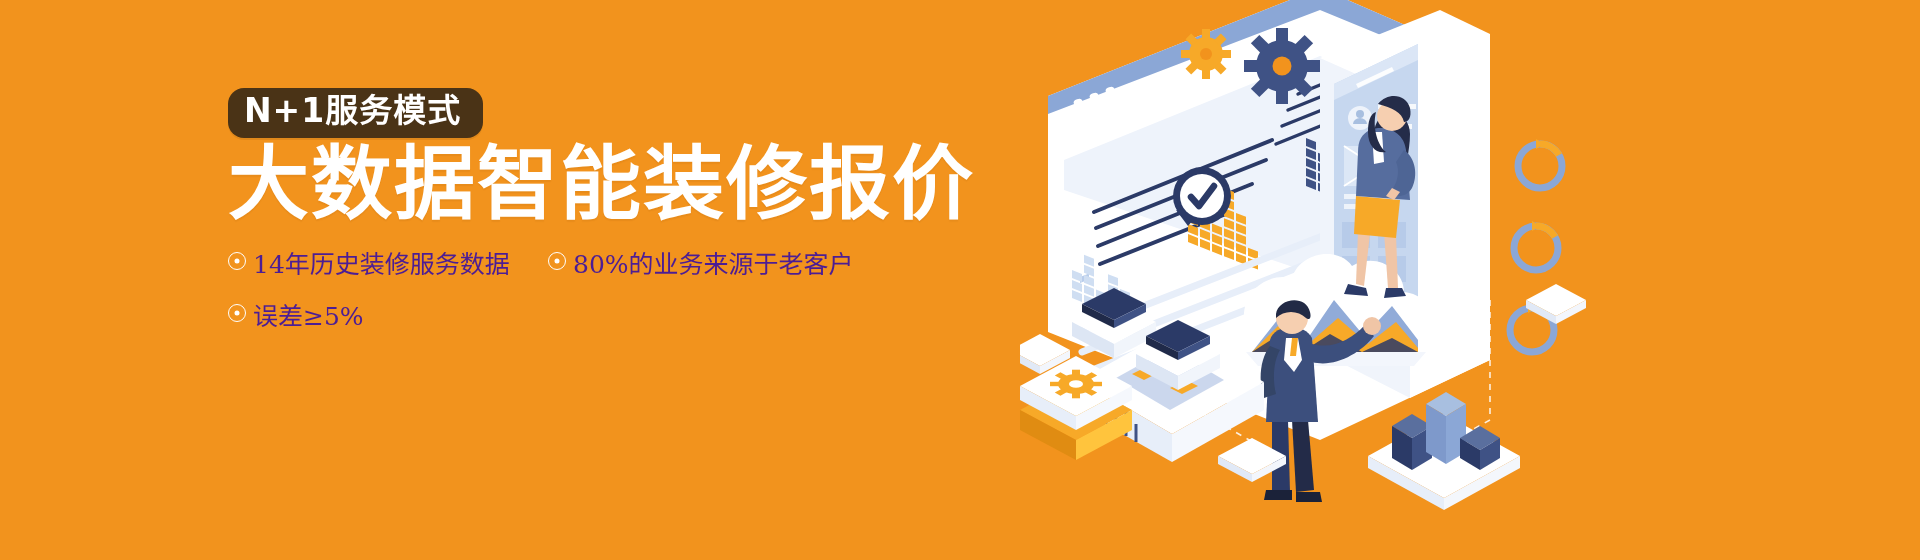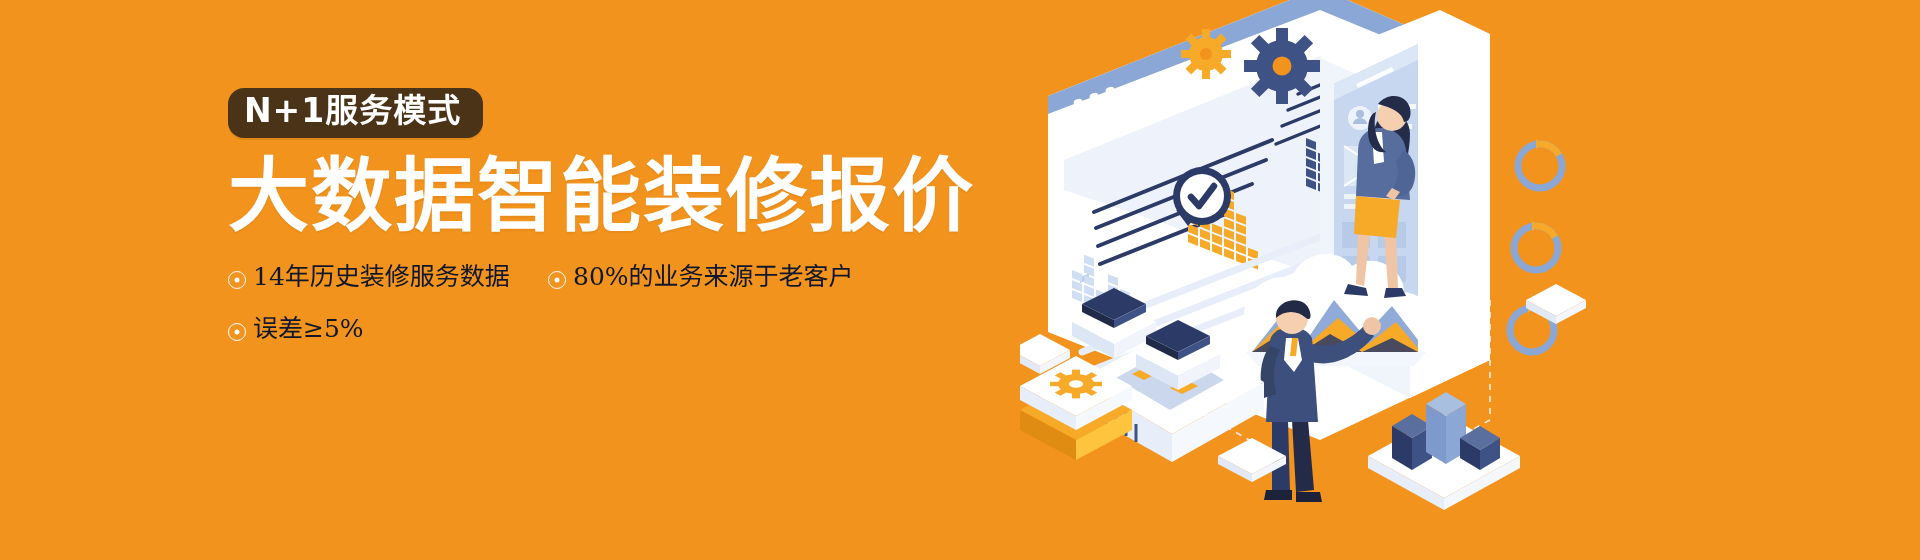--- a/index.html
+++ b/index.html
@@ -26,45 +26,45 @@
     border-radius:16px;
     padding:6px 22px 9px 16px;
     font-size:33px;
     font-weight:bold;
     letter-spacing:1px;
     line-height:1.05;
     font-family:"DejaVu Sans","Liberation Sans",sans-serif;
     box-shadow:0 2px 0 rgba(0,0,0,.07);
   }
   .headline{
-    margin-top:16px;
+    margin-top:4px;
     color:#ffffff;
     font-size:81px;
     font-weight:bold;
     letter-spacing:2px;
     line-height:1.04;
     white-space:nowrap;
     font-family:"DejaVu Sans","Liberation Sans",sans-serif;
     text-shadow:0 2px 1px rgba(150,78,0,.10);
   }
 
   .bullets{
     margin-top:26px;
     width:660px;
     display:flex;
     flex-wrap:wrap;
   }
   .bullet{
-    color:#0f172a;
+    color:#4c1d95;
     font-size:25px;
     line-height:1.0;
     margin:0 0 27px 0;
     white-space:nowrap;
     font-family:"DejaVu Serif","Liberation Serif",serif;
-    display:flex;align-items:flex-end;
+    display:flex;align-items:flex-start;
   }
   .bullet.col-left{width:320px;}
   .bullet.col-right{width:340px;}
   .bullet.full{width:100%;}
   .bullet .dot{
     display:inline-block;
     width:16px;height:16px;
     border:1.6px solid #ffffff;
     border-radius:50%;
     position:relative;

